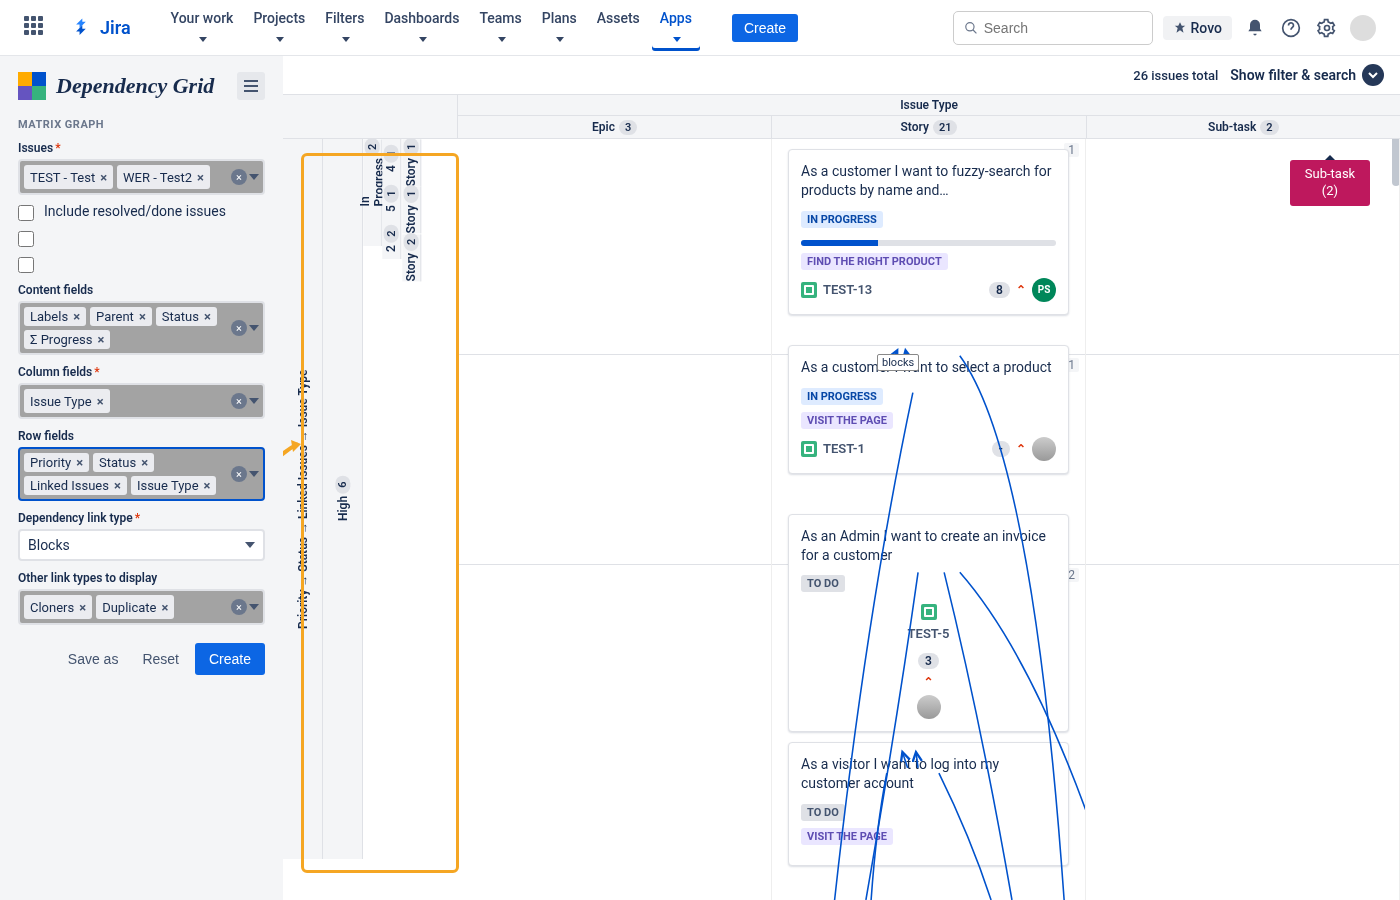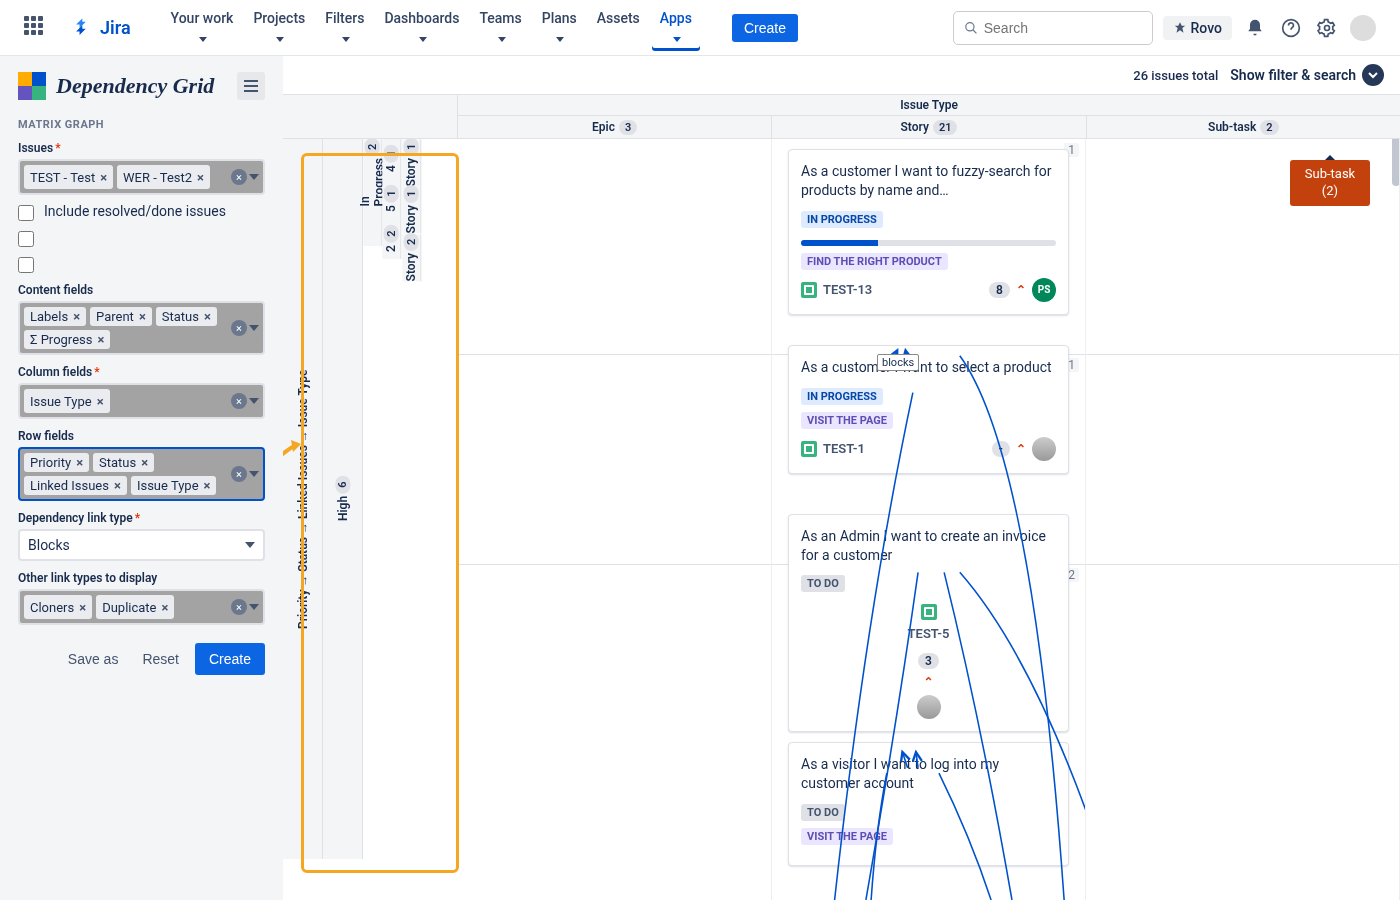--- a/index.html
+++ b/index.html
@@ -86,21 +86,21 @@
 .issue-key{font-size:13px;font-weight:600;color:#44546F;}
 .spacer{flex:1;}
 .pts{background:#DFE1E6;border-radius:10px;padding:1px 7px;font-size:12px;font-weight:600;}
 .prio-ic{color:#DE350B;font-weight:800;font-size:12px;}
 .avatar-g{width:24px;height:24px;border-radius:50%;background:#00875A;color:#fff;font-size:10px;font-weight:700;display:flex;align-items:center;justify-content:center;}
 .avatar-img{width:24px;height:24px;border-radius:50%;background:linear-gradient(#ccc,#999);}
 .cell-count{position:absolute;top:4px;right:6px;font-size:12px;color:#6B778C;background:#F4F5F7;padding:0 4px;border-radius:2px;}
 .highlight-box{position:absolute;border:3px solid #F5A623;border-radius:6px;pointer-events:none;}
 svg.dep-lines{position:absolute;top:0;left:0;width:100%;height:100%;pointer-events:none;}
 .link-label{position:absolute;background:#fff;border:1px solid #888;font-size:11px;padding:1px 4px;border-radius:2px;}
-.tooltip{position:absolute;background:#c2410c;color:#fff;padding:6px 10px;border-radius:3px;font-size:13px;line-height:1.3;max-width:80px;text-align:center;}
+.tooltip{position:absolute;background:#be185d;color:#fff;padding:6px 10px;border-radius:3px;font-size:13px;line-height:1.3;max-width:80px;text-align:center;}
 .tooltip::before{content:"";position:absolute;top:-5px;left:50%;transform:translateX(-50%);border-left:5px solid transparent;border-right:5px solid transparent;border-bottom:5px solid #172B4D;}
 </style>
 </head>
 <body>
 
 <div class="top-nav">
   <div class="app-sw">
       <span></span>
       <span></span>
       <span></span>

